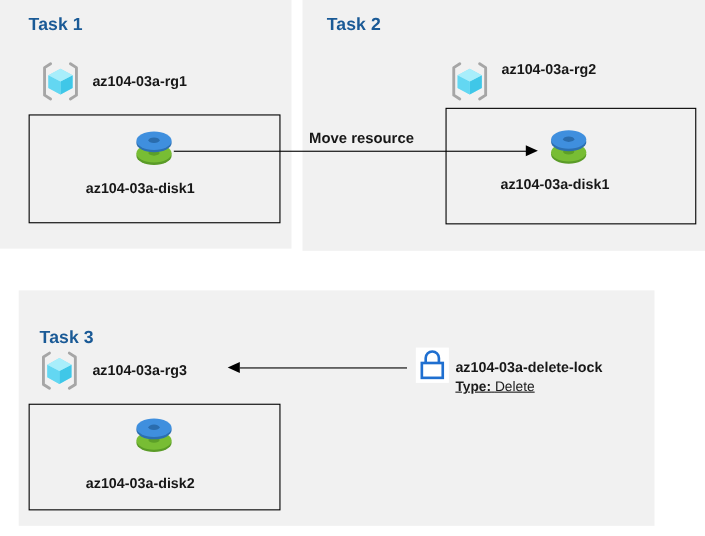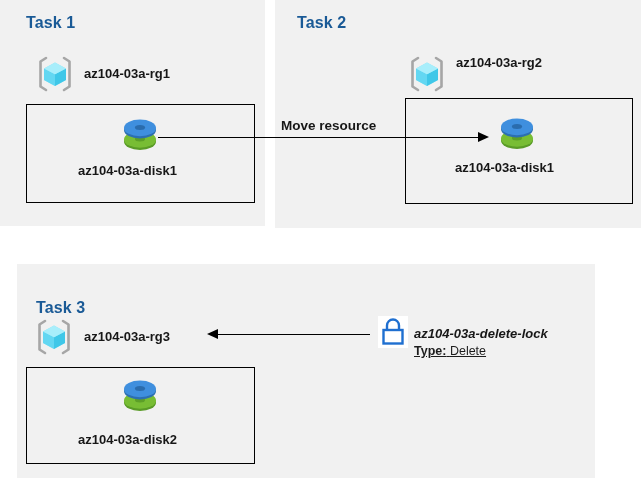--- a/index.html
+++ b/index.html
@@ -206,17 +206,17 @@
 <div class="arrow-line" style="left:218px; top:334px; width:152px;"></div>
 <div class="arrow-head-left" style="left:207px; top:328.5px;"></div>
 
 <div class="lock-icon" style="left:378px; top:316px;">
   <svg viewBox="0 0 30 32" width="30" height="32" aria-hidden="true">
     <rect x="0" y="0" width="30" height="32" fill="#ffffff"></rect>
     <path d="M9 14 L9 9.5 A6 6 0 0 1 21 9.5 L21 14" fill="none" stroke="#1f6fd0" stroke-width="2.4"></path>
     <rect x="5.5" y="14" width="19" height="13.5" fill="none" stroke="#1f6fd0" stroke-width="2.4"></rect>
   </svg>
 </div>
-<div class="node-label" style="left:414px; top:326px;font-style:italic;">az104-03a-delete-lock</div>
+<div class="node-label" style="left:414px; top:326px;">az104-03a-delete-lock</div>
 <div class="sub-label" style="left:414px; top:344px;text-decoration:underline;">
   <b>Type:</b>
   <span>Delete</span>
 </div>
 
 </body></html>

